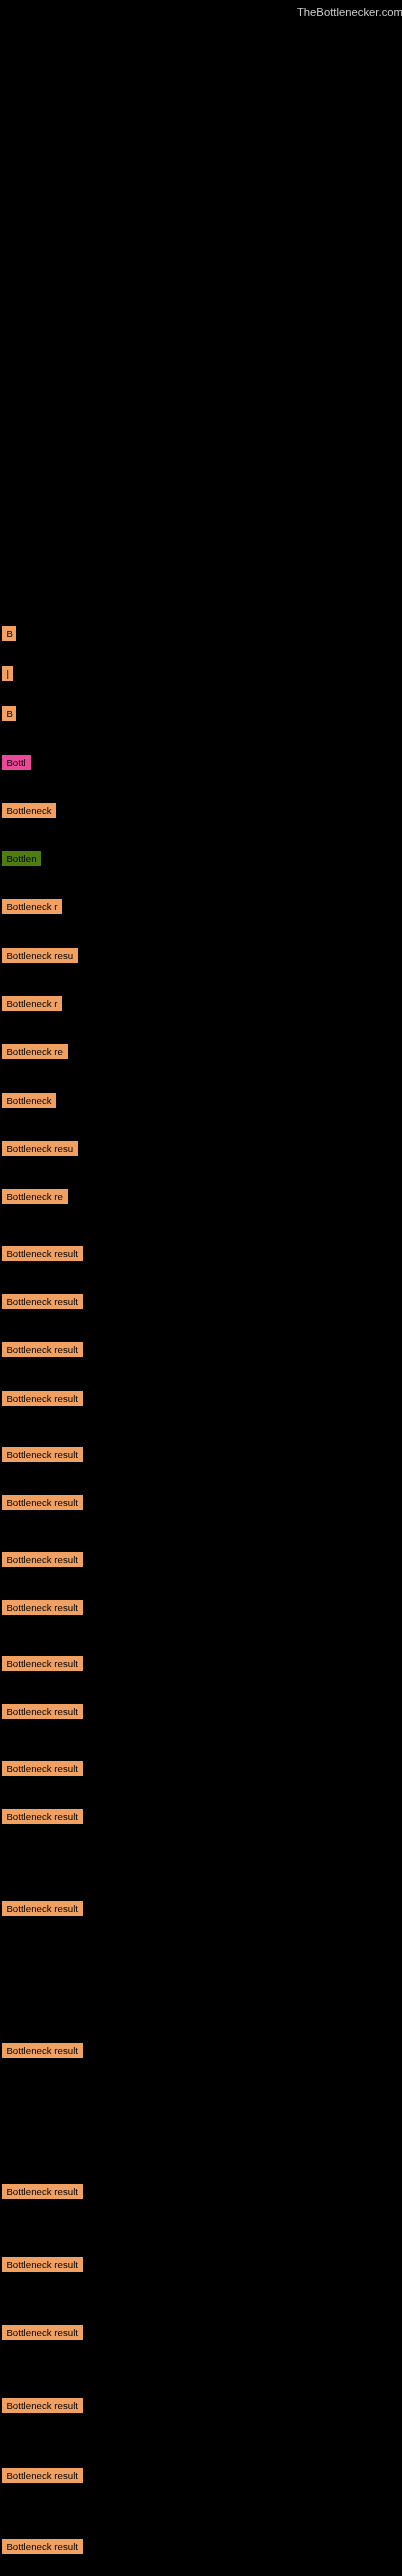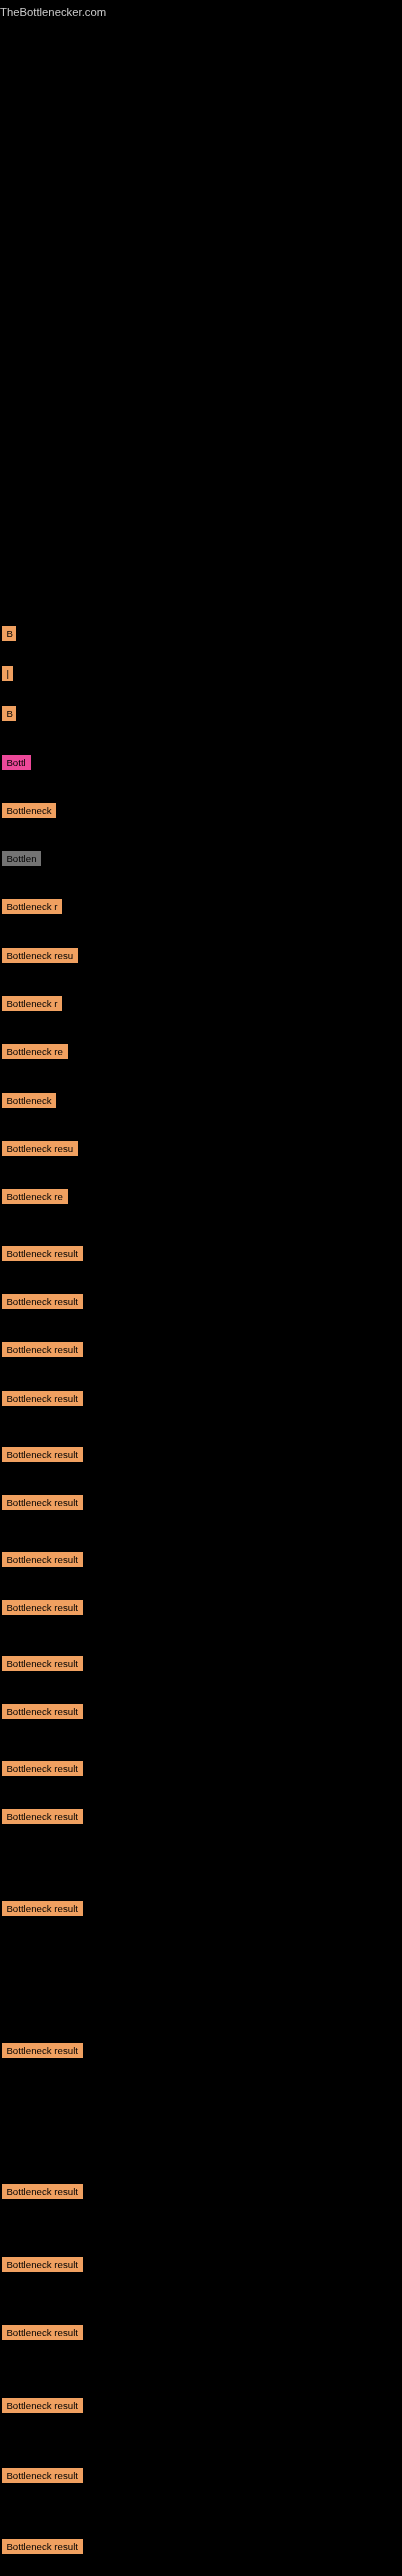--- a/index.html
+++ b/index.html
@@ -8,39 +8,39 @@
       box-sizing: border-box;
     }
     body {
       background-color: #000000;
       width: 403px;
       min-height: 2576px;
       font-family: Arial, sans-serif;
       position: relative;
     }
     .site-title {
-      text-align: left;
+      text-align: right;
       color: #cccccc;
       font-size: 11.3px;
       padding-top: 6.4px;
       padding-bottom: 3.2px;
     }
   </style>
 </head>
 <body>
 
 <div class="site-title">TheBottlenecker.com</div>
 
 <div id="items-container" style="position: relative; width: 403px; height: 2560px;">
 <div style="position: absolute; top: 604px; left: 1.6px; background-color: rgb(240, 160, 96); color: rgb(0, 0, 0); font-size: 9.7px; padding: 2.4px 4.8px; display: inline-block; white-space: nowrap; overflow: hidden; max-width: 14.5px; min-height: 14.5px;">B</div>
     <div style="position: absolute; top: 644px; left: 1.6px; background-color: rgb(240, 160, 96); color: rgb(0, 0, 0); font-size: 9.7px; padding: 2.4px 4.8px; display: inline-block; white-space: nowrap; overflow: hidden; max-width: 11.3px; min-height: 14.5px;">|</div>
     <div style="position: absolute; top: 684px; left: 1.6px; background-color: rgb(240, 160, 96); color: rgb(0, 0, 0); font-size: 9.7px; padding: 2.4px 4.8px; display: inline-block; white-space: nowrap; overflow: hidden; max-width: 14.5px; min-height: 14.5px;">B</div>
     <div style="position: absolute; top: 733px; left: 1.6px; background-color: #ec4899; color: rgb(0, 0, 0); font-size: 9.7px; padding: 2.4px 4.8px; display: inline-block; white-space: nowrap; overflow: hidden; max-width: 37px; min-height: 14.5px;">Bottl</div>
     <div style="position: absolute; top: 781px; left: 1.6px; background-color: rgb(240, 160, 96); color: rgb(0, 0, 0); font-size: 9.7px; padding: 2.4px 4.8px; display: inline-block; white-space: nowrap; overflow: hidden; max-width: 63px; min-height: 14.5px;">Bottleneck</div>
-    <div style="position: absolute; top: 829px; left: 1.6px; background-color: #737373; color: rgb(0, 0, 0); font-size: 9.7px; padding: 2.4px 4.8px; display: inline-block; white-space: nowrap; overflow: hidden; max-width: 47px; min-height: 14.5px;">Bottlen</div>
+    <div style="position: absolute; top: 829px; left: 1.6px; background-color: #4d7c0f; color: rgb(0, 0, 0); font-size: 9.7px; padding: 2.4px 4.8px; display: inline-block; white-space: nowrap; overflow: hidden; max-width: 47px; min-height: 14.5px;">Bottlen</div>
     <div style="position: absolute; top: 877px; left: 1.6px; background-color: rgb(240, 160, 96); color: rgb(0, 0, 0); font-size: 9.7px; padding: 2.4px 4.8px; display: inline-block; white-space: nowrap; overflow: hidden; max-width: 71px; min-height: 14.5px;">Bottleneck r</div>
     <div style="position: absolute; top: 926px; left: 1.6px; background-color: rgb(240, 160, 96); color: rgb(0, 0, 0); font-size: 9.7px; padding: 2.4px 4.8px; display: inline-block; white-space: nowrap; overflow: hidden; max-width: 89px; min-height: 14.5px;">Bottleneck resu</div>
     <div style="position: absolute; top: 974px; left: 1.6px; background-color: rgb(240, 160, 96); color: rgb(0, 0, 0); font-size: 9.7px; padding: 2.4px 4.8px; display: inline-block; white-space: nowrap; overflow: hidden; max-width: 71px; min-height: 14.5px;">Bottleneck r</div>
     <div style="position: absolute; top: 1022px; left: 1.6px; background-color: rgb(240, 160, 96); color: rgb(0, 0, 0); font-size: 9.7px; padding: 2.4px 4.8px; display: inline-block; white-space: nowrap; overflow: hidden; max-width: 81px; min-height: 14.5px;">Bottleneck re</div>
     <div style="position: absolute; top: 1071px; left: 1.6px; background-color: rgb(240, 160, 96); color: rgb(0, 0, 0); font-size: 9.7px; padding: 2.4px 4.8px; display: inline-block; white-space: nowrap; overflow: hidden; max-width: 63px; min-height: 14.5px;">Bottleneck</div>
     <div style="position: absolute; top: 1119px; left: 1.6px; background-color: rgb(240, 160, 96); color: rgb(0, 0, 0); font-size: 9.7px; padding: 2.4px 4.8px; display: inline-block; white-space: nowrap; overflow: hidden; max-width: 89px; min-height: 14.5px;">Bottleneck resu</div>
     <div style="position: absolute; top: 1167px; left: 1.6px; background-color: rgb(240, 160, 96); color: rgb(0, 0, 0); font-size: 9.7px; padding: 2.4px 4.8px; display: inline-block; white-space: nowrap; overflow: hidden; max-width: 81px; min-height: 14.5px;">Bottleneck re</div>
     <div style="position: absolute; top: 1224px; left: 1.6px; background-color: rgb(240, 160, 96); color: rgb(0, 0, 0); font-size: 9.7px; padding: 2.4px 4.8px; display: inline-block; white-space: nowrap; overflow: hidden; max-width: 105px; min-height: 14.5px;">Bottleneck result</div>
     <div style="position: absolute; top: 1272px; left: 1.6px; background-color: rgb(240, 160, 96); color: rgb(0, 0, 0); font-size: 9.7px; padding: 2.4px 4.8px; display: inline-block; white-space: nowrap; overflow: hidden; max-width: 105px; min-height: 14.5px;">Bottleneck result</div>
     <div style="position: absolute; top: 1320px; left: 1.6px; background-color: rgb(240, 160, 96); color: rgb(0, 0, 0); font-size: 9.7px; padding: 2.4px 4.8px; display: inline-block; white-space: nowrap; overflow: hidden; max-width: 105px; min-height: 14.5px;">Bottleneck result</div>

